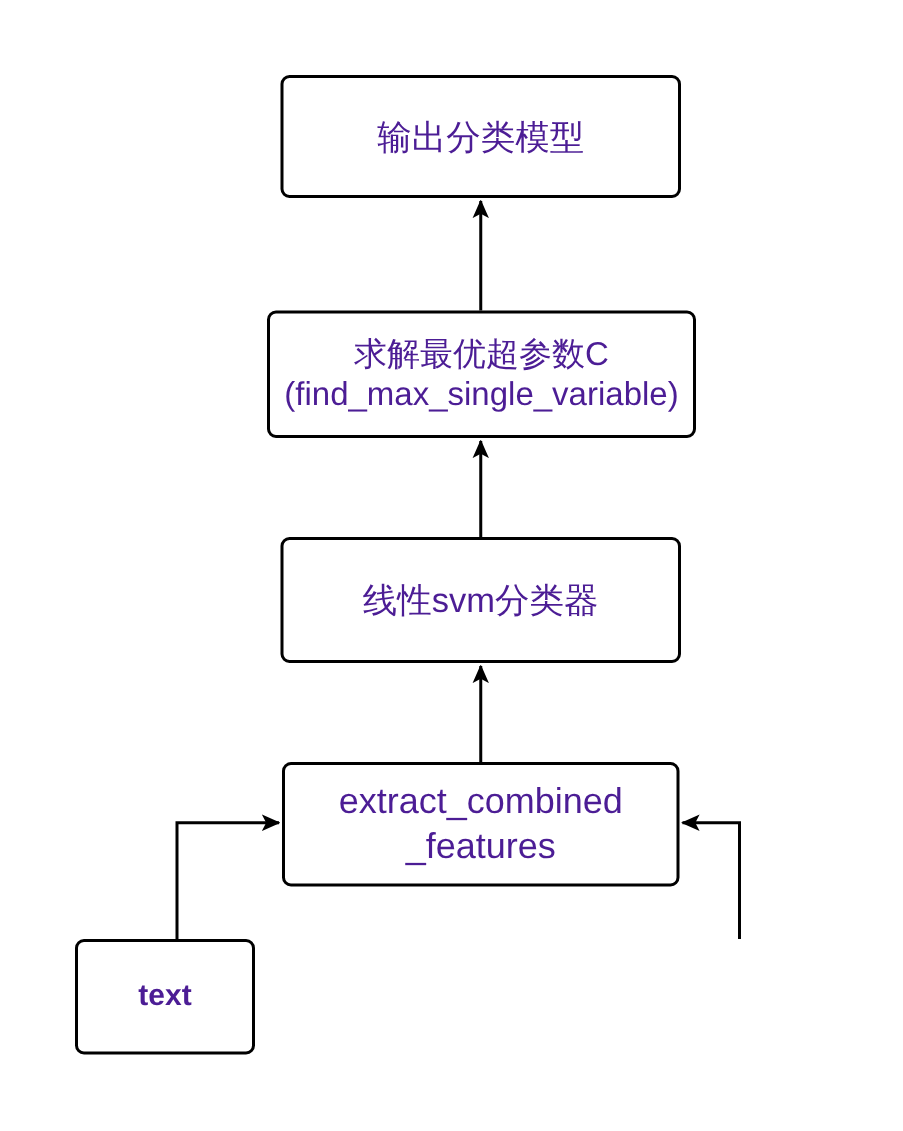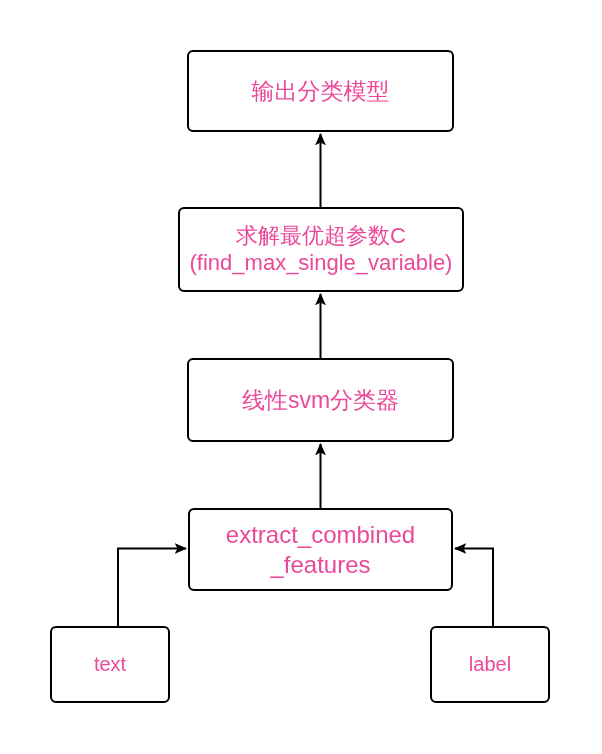--- a/index.html
+++ b/index.html
@@ -35,21 +35,21 @@
     display: flex;
     align-items: center;
     justify-content: center;
     text-align: center;
     color: #000000;
   }
   .node-label {
     display: block;
     white-space: pre;
     line-height: 1.22;
-    color: #ec4899;
+    color: #4c1d95;
   }
 
   
   #node-output-model {
     left: 187px;  top: 50px;  width: 267px;  height: 82px;
   }
   #node-output-model .node-label { font-size: 23px; }
 
   #node-solve-c {
     left: 178px;  top: 207px;  width: 286px;  height: 85px;
@@ -62,21 +62,21 @@
   #node-linear-svm .node-label { font-size: 23px; }
 
   #node-extract-features {
     left: 188px;  top: 508px;  width: 265px;  height: 83px;
   }
   #node-extract-features .node-label { font-size: 24px; }
 
   #node-text {
     left: 50px;  top: 626px;  width: 120px;  height: 77px;
   }
-  #node-text .node-label { font-size: 20px; }
+  #node-text .node-label { font-size: 20px; font-weight: bold; }
 
   #node-label {
     left: 430px;  top: 626px;  width: 120px;  height: 77px;
   }
   #node-label .node-label { font-size: 20px; }
 </style>
 </head>
 <body>
 
 <div id="diagram-root">
@@ -124,17 +124,14 @@
 
   <div class="node" id="node-extract-features">
     <span class="node-label">extract_combined
 _features</span>
   </div>
 
   <div class="node" id="node-text">
     <span class="node-label">text</span>
   </div>
 
-  <div class="node" id="node-label">
-    <span class="node-label">label</span>
-  </div>
 
 </div>
 
 </body></html>

